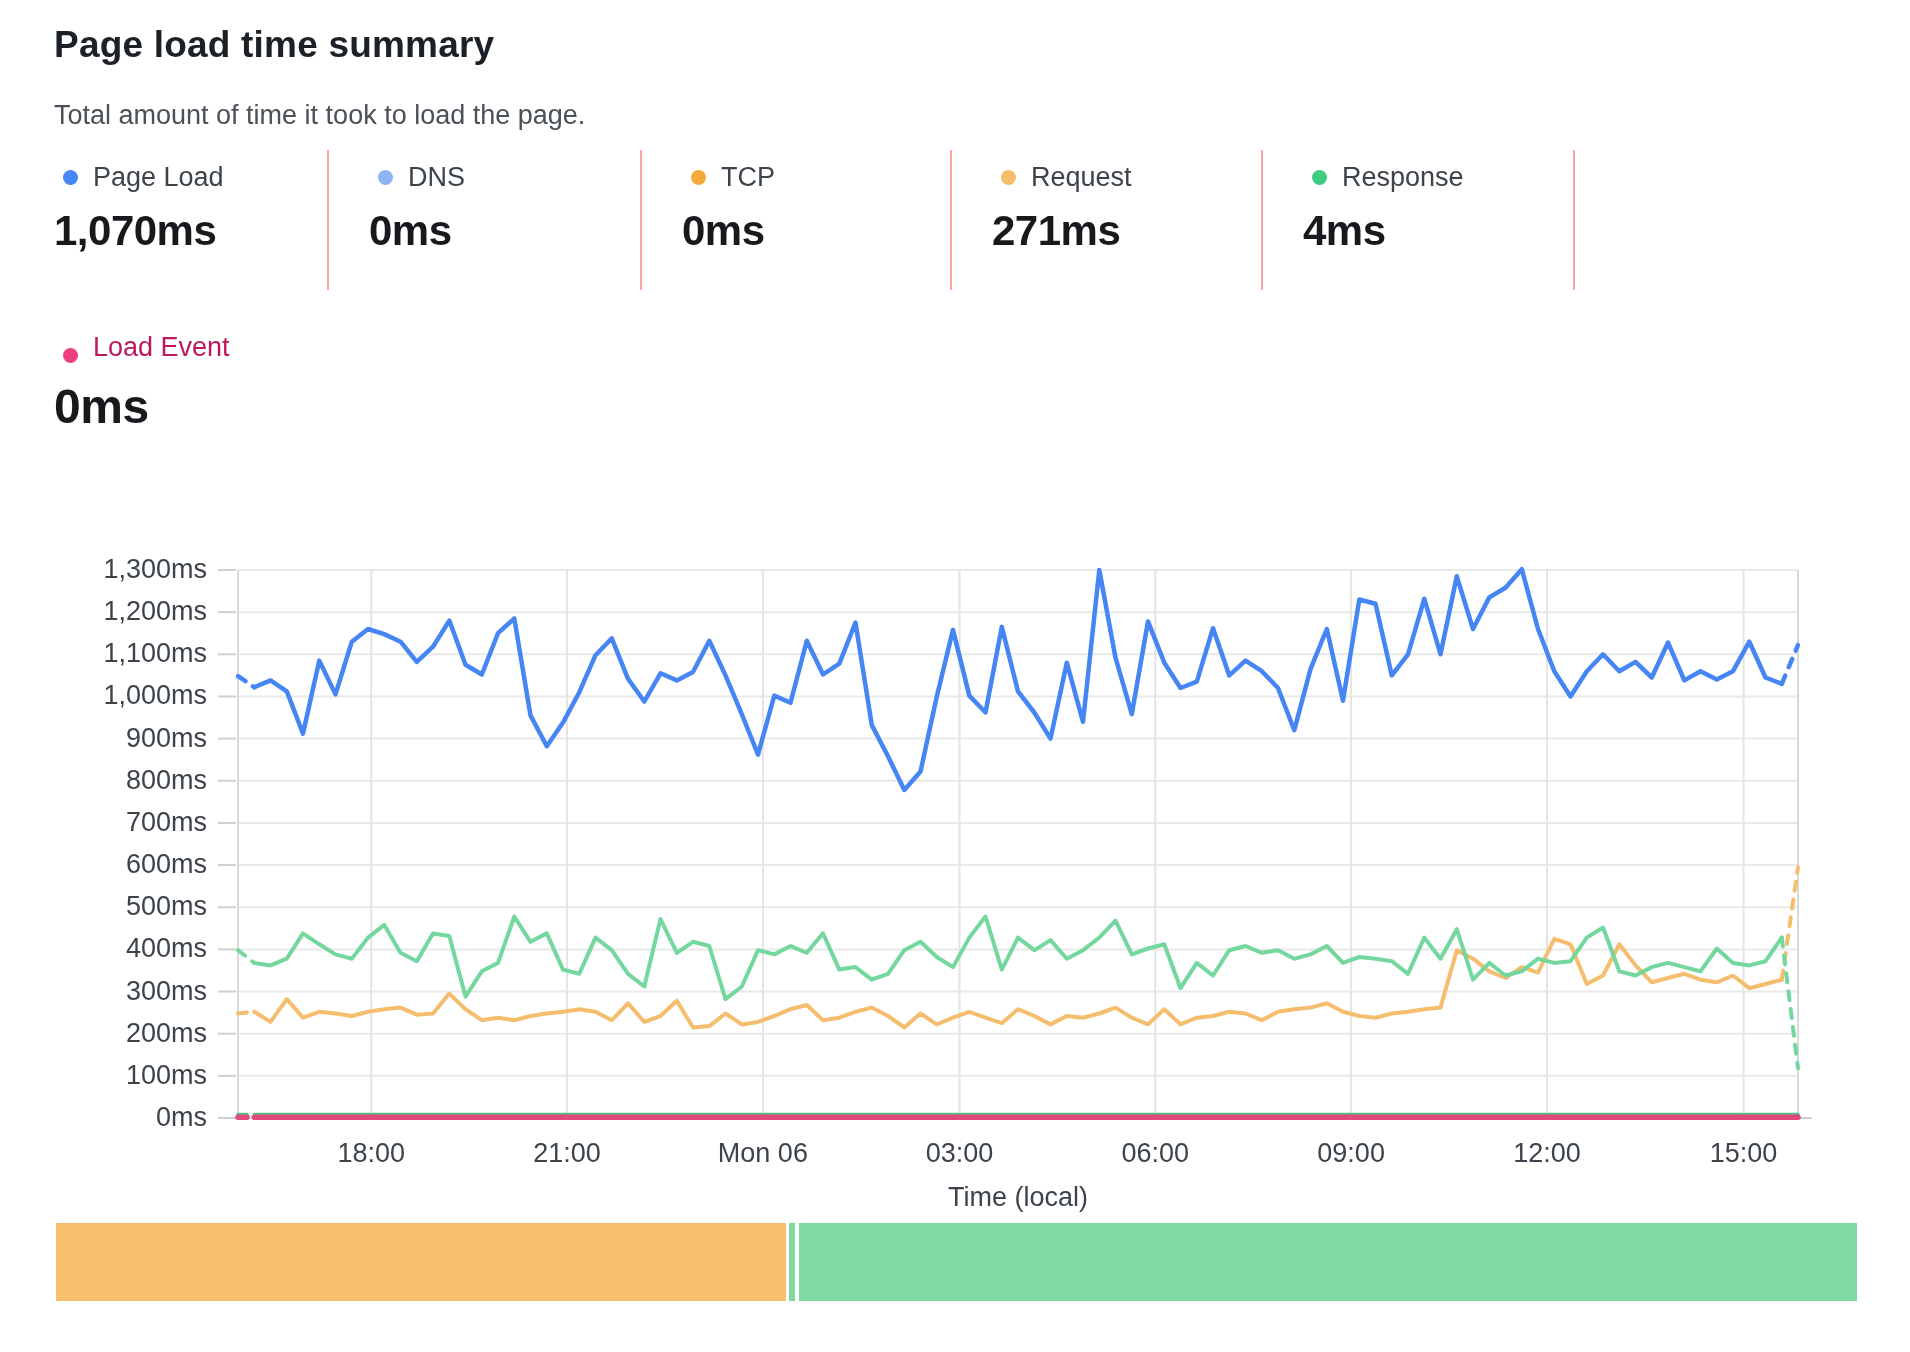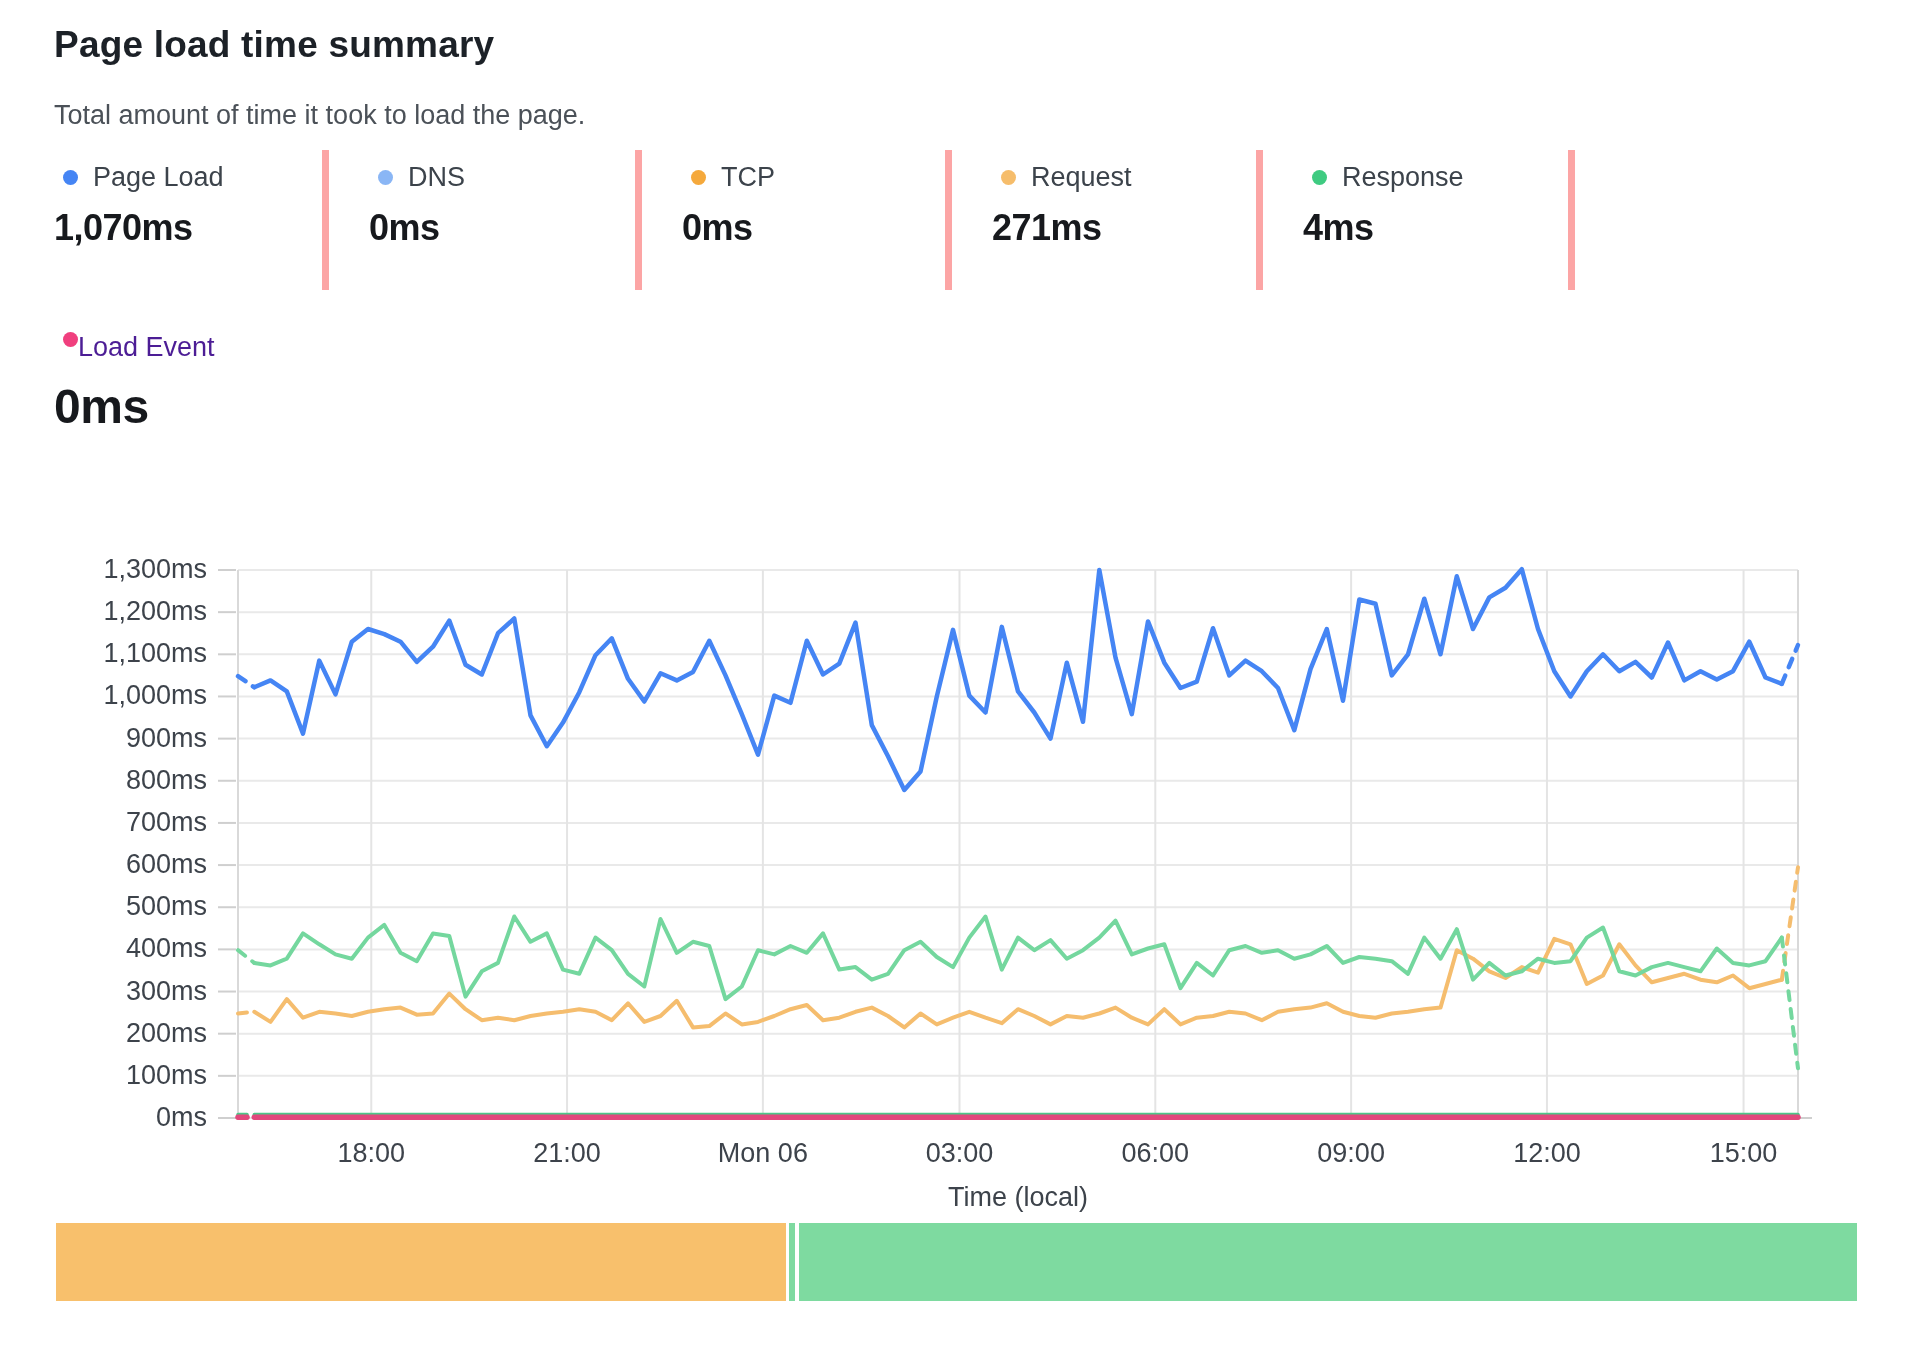--- a/index.html
+++ b/index.html
@@ -1,26 +1,26 @@
 <!DOCTYPE html>
 <html><head>
 <meta charset="utf-8">
 <style>
   html,body{margin:0;padding:0;background:#fff;}
   #app{position:relative;width:1910px;height:1352px;background:#fff;overflow:hidden;
        font-family:"Liberation Sans", sans-serif;color:#1b1f24;}
   .page-title{position:absolute;left:54px;top:24px;font-size:37px;font-weight:700;color:#1c2127;letter-spacing:.2px;text-align:right;}
   .page-sub{position:absolute;left:54px;top:100px;font-size:27px;font-weight:400;color:#4b5158;}
   .stats-row{position:absolute;left:54px;top:150px;display:flex;}
-  .stat{box-sizing:border-box;min-height:140px;border-right:7px solid #fca5a5;padding-top:12px;}
+  .stat{box-sizing:border-box;min-height:140px;border-right:2px solid #fca5a5;padding-top:12px;}
   .stat .lab{display:flex;align-items:center;gap:15px;padding-left:9px;font-size:27px;color:#3c434b;}
   .dot{width:15px;height:15px;border-radius:50%;flex:none;}
-  .stat .val{margin-top:14px;font-size:36px;font-weight:700;color:#17191d;letter-spacing:-.5px;}
+  .stat .val{margin-top:14px;font-size:42px;font-weight:700;color:#17191d;letter-spacing:-.5px;}
   .loadrow{position:absolute;left:54px;top:332px;}
-  .loadrow .lab{display:flex;align-items:flex-start;padding-left:9px;font-size:27px;color:#4c1d95;}
+  .loadrow .lab{display:flex;align-items:flex-end;gap:15px;padding-left:9px;font-size:27px;color:#be185d;}
   .loadrow .val{margin-top:16px;font-size:48px;font-weight:700;color:#17191d;letter-spacing:-.5px;}
   #chart-svg{position:absolute;left:0;top:440px;}
   .status-bar{position:absolute;left:56px;top:1223px;width:1801px;height:78px;display:flex;}
   .status-bar .seg{height:100%;flex:none;}
 </style>
 </head>
 <body>
 <div id="app">
 
   <div class="page-title">Page load time summary</div>

